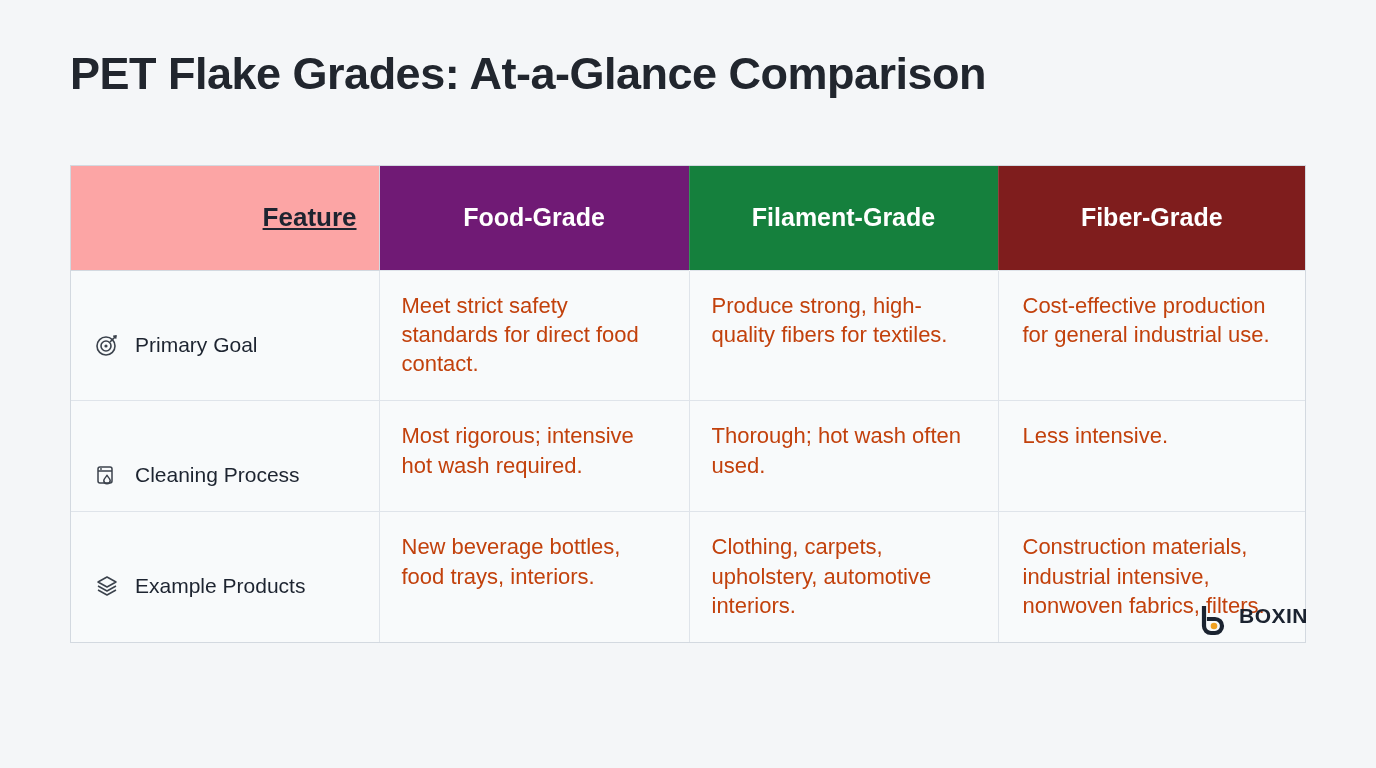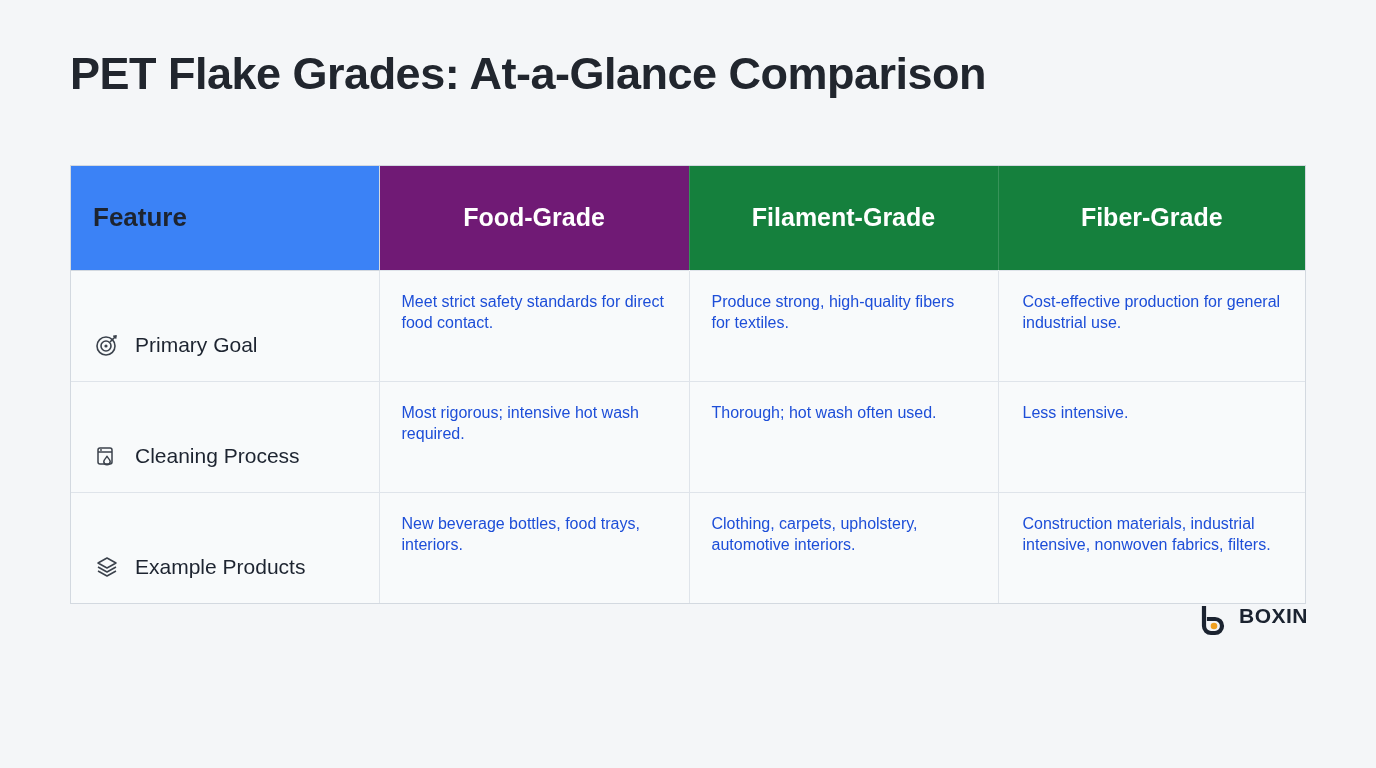--- a/index.html
+++ b/index.html
@@ -54,38 +54,39 @@
     vertical-align: middle;
     padding: 0 22px;
     box-sizing: border-box;
     text-align: center;
     font-size: 25px;
     font-weight: bold;
     color: #ffffff;
     border-right: 1px solid rgba(255,255,255,0.15);
   }
   thead th.feature-head {
-    background: #3b82f6;
+    background: #fca5a5;
     color: #1d2430;
-    text-align: left;
+    text-align: right;
     border-right: 1px solid #d3d9e0;
     border-bottom: 1px solid #d3d9e0;
     font-size: 26px;
+    text-decoration: underline;
   }
   thead th.h-food { background: #701a75; }
   thead th.h-filament { background: #15803d; }
-  thead th.h-fiber { background: #15803d; border-right: none; }
+  thead th.h-fiber { background: #7f1d1d; border-right: none; }
 
   tbody td {
     vertical-align: top;
     padding: 20px 22px 22px 22px;
     box-sizing: border-box;
-    font-size: 16px;
+    font-size: 22px;
     line-height: 1.33;
-    color: #1d4ed8;
+    color: #c2410c;
     border-top: 1px solid #dfe4ea;
     border-right: 1px solid #dfe4ea;
     background: #f8fafb;
   }
   tbody tr td:last-child { border-right: none; padding-left: 24px; }
   tbody td.feature-cell {
     vertical-align: middle;
     font-size: 21px;
     color: #1d2430;
     padding-left: 22px;

